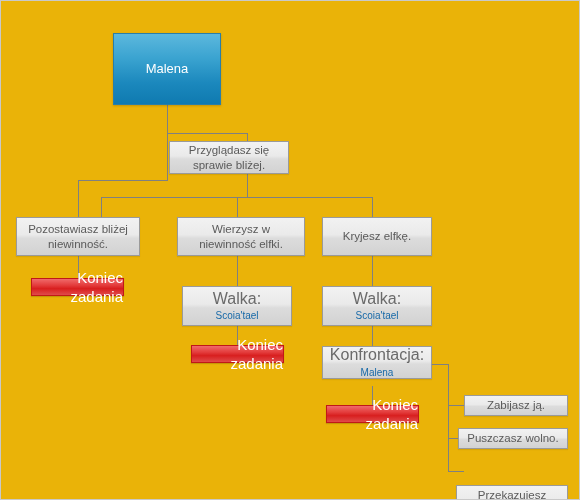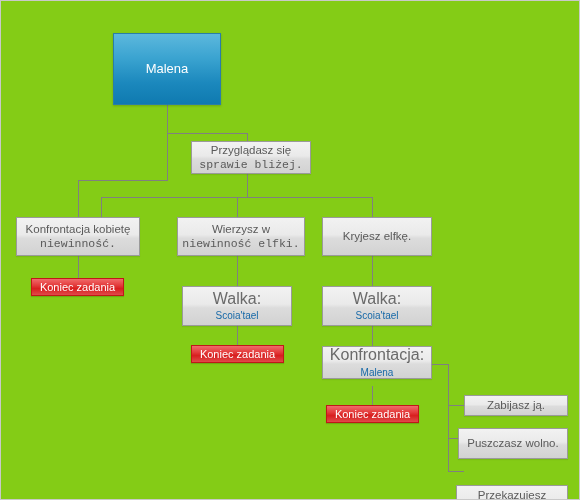--- a/index.html
+++ b/index.html
@@ -7,21 +7,21 @@
     padding: 0;
     background: #ffffff;
   }
   body {
     font-family: "Liberation Sans", sans-serif;
   }
   #canvas {
     position: relative;
     width: 580px;
     height: 500px;
-    background: #84cc16;
+    background: #eab308;
     border: 1px solid #c9c9c9;
     box-sizing: border-box;
     overflow: hidden;
   }
 
   
   .line {
     position: absolute;
     background: #808080;
   }
@@ -56,37 +56,37 @@
     color: #ffffff;
     font-size: 13px;
     box-shadow: 0 1px 2px rgba(0,0,0,0.18);
   }
 
   
   .node.red {
     background: linear-gradient(to bottom, #f06a6a 0%, #e33b3b 40%, #d81f1f 60%, #e04a4a 100%);
     border: 1px solid #c01818;
     color: #ffffff;
-    font-size: 11px;
+    font-size: 15px;
     box-shadow: 0 1px 1px rgba(0,0,0,0.15);
     text-align: right;
   }
 
   .node .caption {
     font-size: 16px;
     color: #6a6a6a;
     display: block;
   }
   .node .value {
     font-size: 10px;
     color: #1769a8;
     display: block;
     margin-top: 1px;
   }
-  .node .line2 { display: block; font-family: Liberation Mono, monospace; }
+  .node .line2 { display: block; }
 </style>
 </head>
 <body>
 
 <div id="canvas">
 
   <div class="line v" style="left:166px; top:104px; height:29px;"></div>
 
   <div class="line h" style="left:166px; top:132px; width:81px;"></div>
   <div class="line v" style="left:246px; top:132px; height:9px;"></div>
@@ -117,27 +117,27 @@
   <div class="line h" style="left:431px; top:363px; width:17px;"></div>
   <div class="line v" style="left:447px; top:363px; height:108px;"></div>
   <div class="line h" style="left:447px; top:404px; width:16px;"></div>
   <div class="line h" style="left:447px; top:437px; width:16px;"></div>
   <div class="line h" style="left:447px; top:470px; width:16px;"></div>
 
   <div class="node blue" style="left:112px; top:32px; width:108px; height:72px;">
     <span>Malena</span>
   </div>
 
-  <div class="node gray" style="left:190px; top:140px; width:120px; height:33px;">
+  <div class="node gray" style="left:168px; top:140px; width:120px; height:33px;">
     <span class="line1">Przyglądasz się</span>
     <span class="line2">sprawie bliżej.</span>
   </div>
 
   <div class="node gray" style="left:15px; top:216px; width:124px; height:39px;">
-    <span class="line1">Konfrontacja kobietę</span>
+    <span class="line1">Pozostawiasz bliżej</span>
     <span class="line2">niewinność.</span>
   </div>
 
   <div class="node gray" style="left:176px; top:216px; width:128px; height:39px;">
     <span class="line1">Wierzysz w</span>
     <span class="line2">niewinność elfki.</span>
   </div>
 
   <div class="node gray" style="left:321px; top:216px; width:110px; height:39px;">
     <span class="line1">Kryjesz elfkę.</span>
@@ -167,21 +167,21 @@
   </div>
 
   <div class="node red" style="left:325px; top:404px; width:93px; height:18px;">
     <span>Koniec zadania</span>
   </div>
 
   <div class="node gray" style="left:463px; top:394px; width:104px; height:21px;">
     <span>Zabijasz ją.</span>
   </div>
 
-  <div class="node gray" style="left:457px; top:427px; width:110px; height:31px;">
+  <div class="node gray" style="left:457px; top:427px; width:110px; height:21px;">
     <span>Puszczasz wolno.</span>
   </div>
 
   <div class="node gray" style="left:455px; top:460px; width:112px; height:35px;margin-top:24px;">
     <span>Przekazujesz Loredo.</span>
   </div>
 
 </div>
 
 </body></html>

